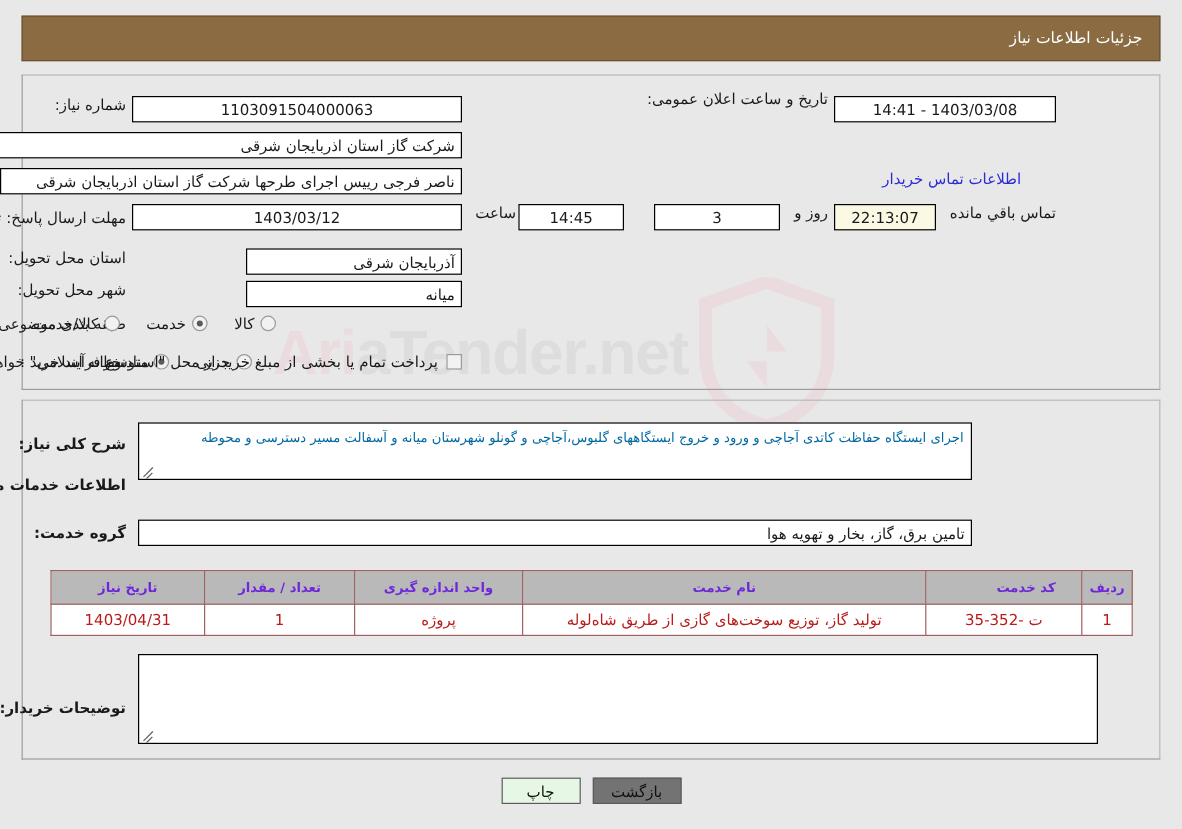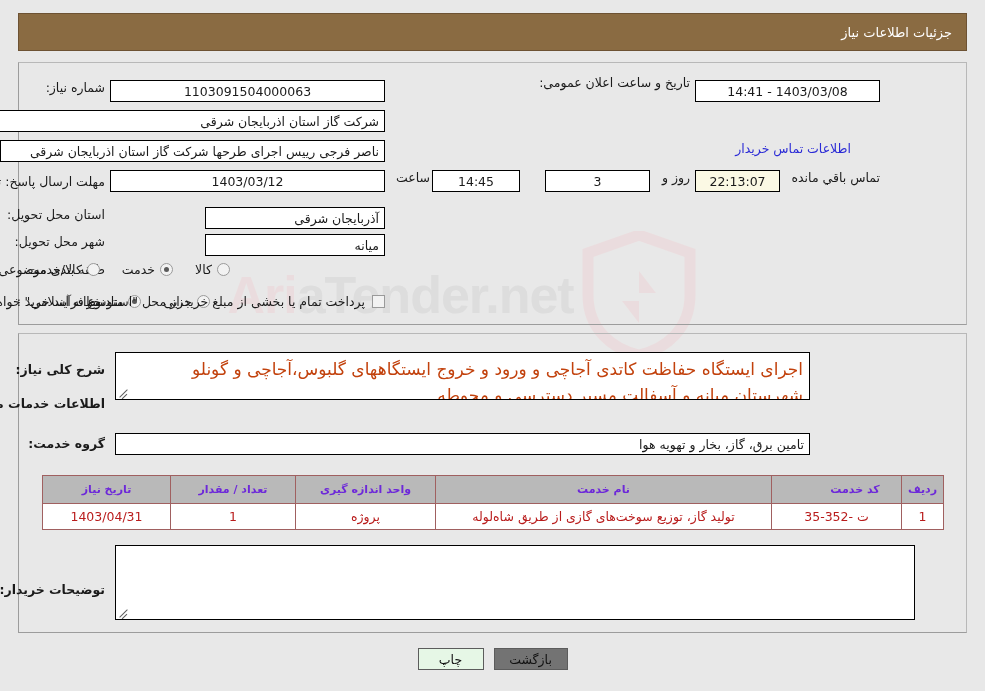--- a/index.html
+++ b/index.html
@@ -131,22 +131,22 @@
     border: 1px solid #9a9a9a;
     background: #f2f2f2;
     flex: none;
   }
 
   
   .ta {
     background: #ffffff;
     border: 1px solid #000000;
     position: relative;
-    font-size: 17px;
-    color: #c2410c;
+    font-size: 11px;
+    color: #0369a1;
     padding: 3px 6px 0 6px;
     line-height: 1.55;
     text-align: right;
     overflow: hidden;
   }
   .ta .grip {
     position: absolute;
     left: 2px; bottom: 1px;
     width: 12px; height: 12px;
     pointer-events: none;

